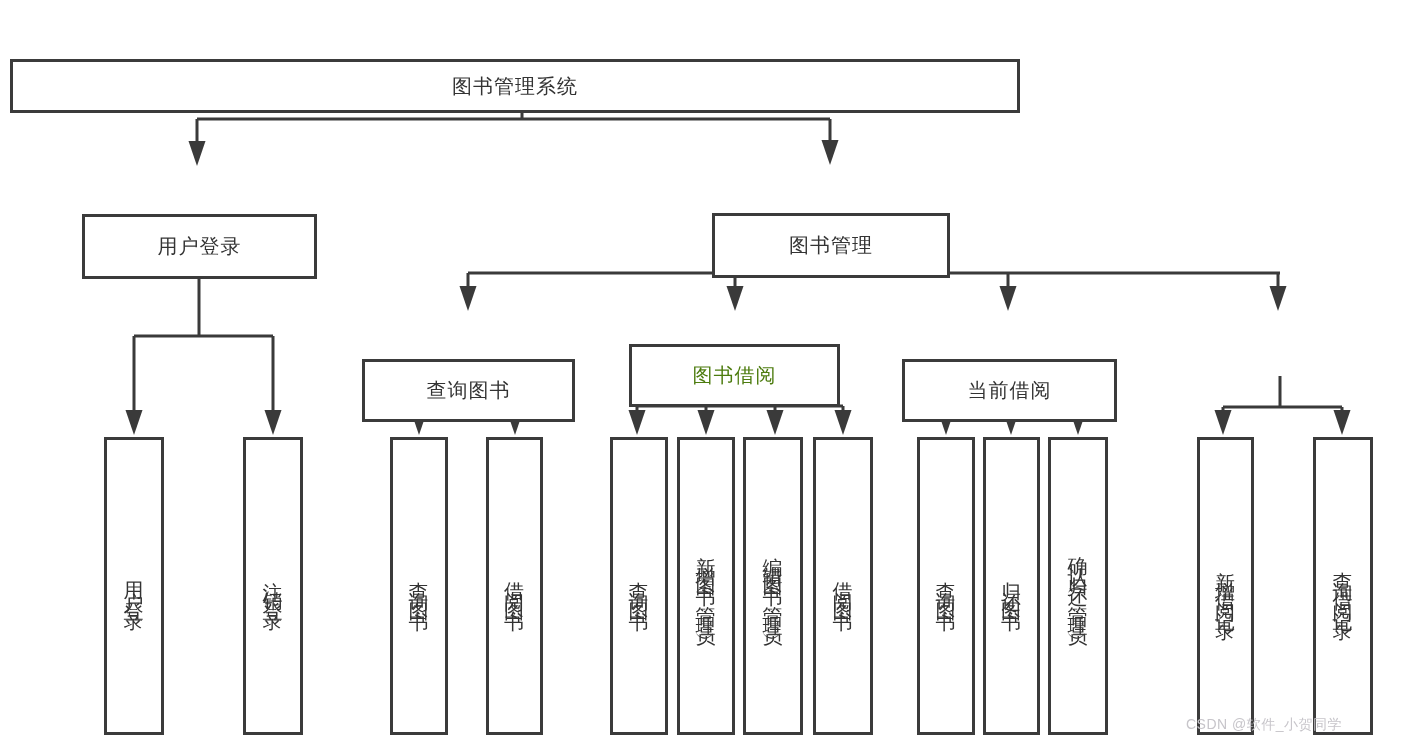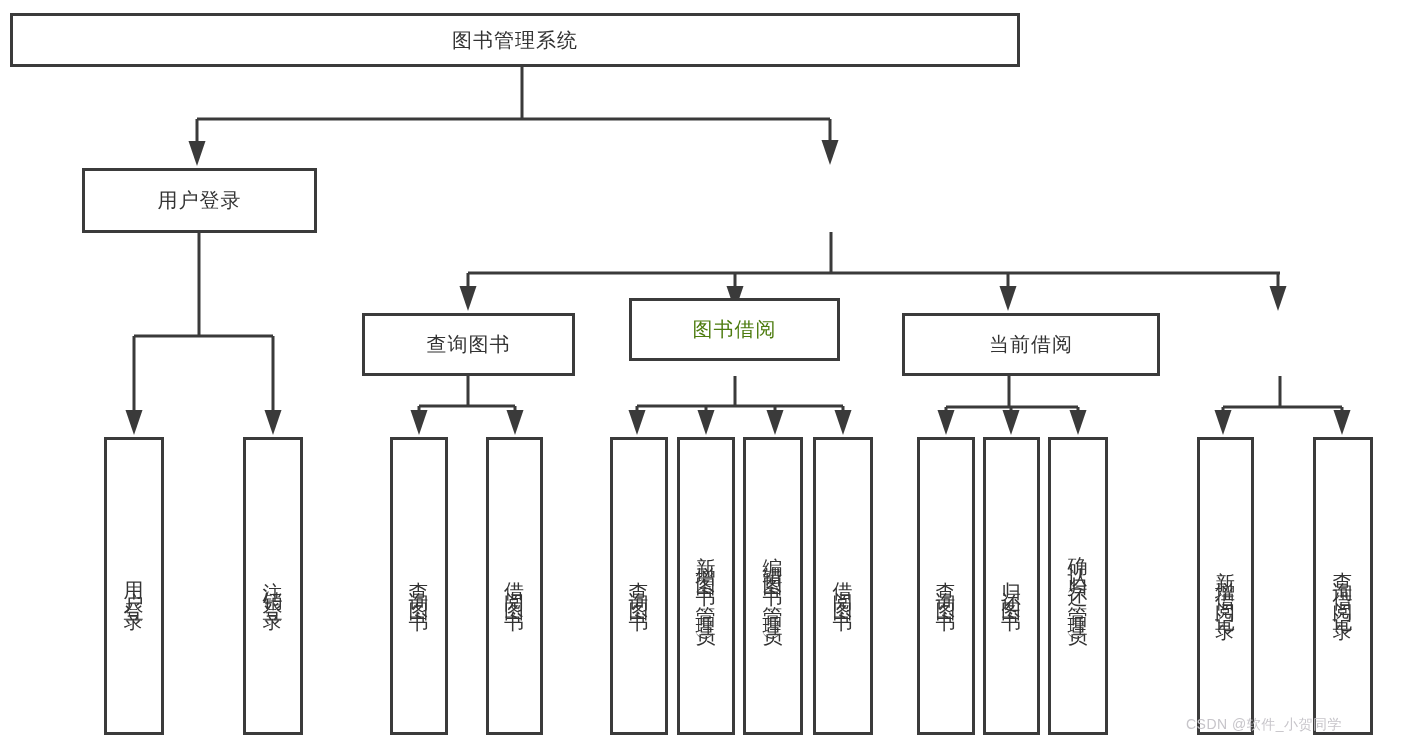--- a/index.html
+++ b/index.html
@@ -15,21 +15,21 @@
     position:absolute;
     box-sizing:border-box;
     background:#ffffff;
     border:3px solid #3b3b3b;
     display:flex;
     align-items:center;
     justify-content:center;
     color:#333333;
     text-align:center;
   }
-  .h{font-size:20px;letter-spacing:1px;}
+  .h{font-size:20px;letter-spacing:1px;margin-top:46px;}
   .v{
     writing-mode:vertical-rl;
     text-orientation:mixed;
     font-size:20px;
     letter-spacing:10px;
     line-height:1;
   }
   .watermark{
     position:absolute;
     font-size:14px;
@@ -68,24 +68,25 @@
       <polygon points="937.5,410 954.5,410 946,435" fill="#3a3a3a"></polygon>
       <polygon points="1002.5,410 1019.5,410 1011,435" fill="#3a3a3a"></polygon>
       <polygon points="1069.5,410 1086.5,410 1078,435" fill="#3a3a3a"></polygon>
       <polygon points="1214.5,410 1231.5,410 1223,435" fill="#3a3a3a"></polygon>
       <polygon points="1333.5,410 1350.5,410 1342,435" fill="#3a3a3a"></polygon>
     </svg>
 
   <div class="box h" style="left: 10px; top: 13px; width: 1010px; height: 54px; border-color: rgb(59, 59, 59); color: rgb(51, 51, 51);">图书管理系统</div>
 
   <div class="box h" style="left: 82px; top: 168px; width: 235px; height: 65px; border-color: rgb(59, 59, 59); color: rgb(51, 51, 51);">用户登录</div>
+  <div class="box h" style="left: 712px; top: 167px; width: 238px; height: 65px; border-color: rgb(59, 59, 59); color: rgb(51, 51, 51);">图书管理</div>
 
   <div class="box h" style="left: 362px; top: 313px; width: 213px; height: 63px; border-color: rgb(59, 59, 59); color: rgb(51, 51, 51);">查询图书</div>
   <div class="box h" style="left: 629px; top: 298px; width: 211px; height: 63px; border-color: rgb(59, 59, 59); color: #4d7c0f;">图书借阅</div>
-  <div class="box h" style="left: 902px; top: 313px; width: 258px; height: 63px; border-color: rgb(59, 59, 59); color: rgb(51, 51, 51);">当前借阅</div>
+  <div class="box h" style="left: 902px; top: 313px; width: 215px; height: 63px; border-color: rgb(59, 59, 59); color: rgb(51, 51, 51);">当前借阅</div>
 
   <div class="box v" style="left: 104px; top: 437px; width: 60px; height: 298px; border-color: rgb(59, 59, 59); color: rgb(51, 51, 51);">用户登录</div>
   <div class="box v" style="left: 243px; top: 437px; width: 60px; height: 298px; border-color: rgb(59, 59, 59); color: rgb(51, 51, 51);">注销登录</div>
 
   <div class="box v" style="left: 390px; top: 437px; width: 58px; height: 298px; border-color: rgb(59, 59, 59); color: rgb(51, 51, 51);">查询图书</div>
   <div class="box v" style="left: 486px; top: 437px; width: 57px; height: 298px; border-color: rgb(59, 59, 59); color: rgb(51, 51, 51);">借阅图书</div>
 
   <div class="box v" style="left: 610px; top: 437px; width: 58px; height: 298px; border-color: rgb(59, 59, 59); color: rgb(51, 51, 51);">查询图书</div>
   <div class="box v" style="left: 677px; top: 437px; width: 58px; height: 298px; border-color: rgb(59, 59, 59); color: rgb(51, 51, 51);">新增图书（管理员）</div>
   <div class="box v" style="left: 743px; top: 437px; width: 60px; height: 298px; border-color: rgb(59, 59, 59); color: rgb(51, 51, 51);">编辑图书（管理员）</div>

